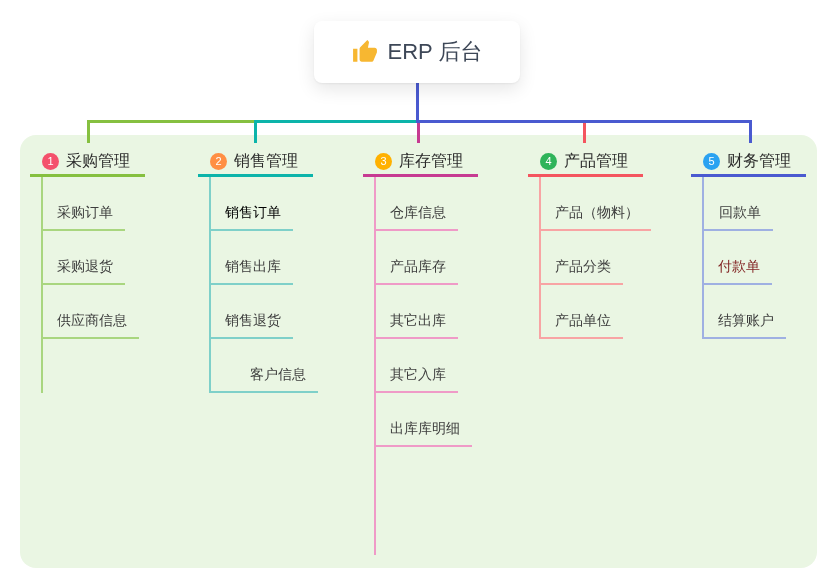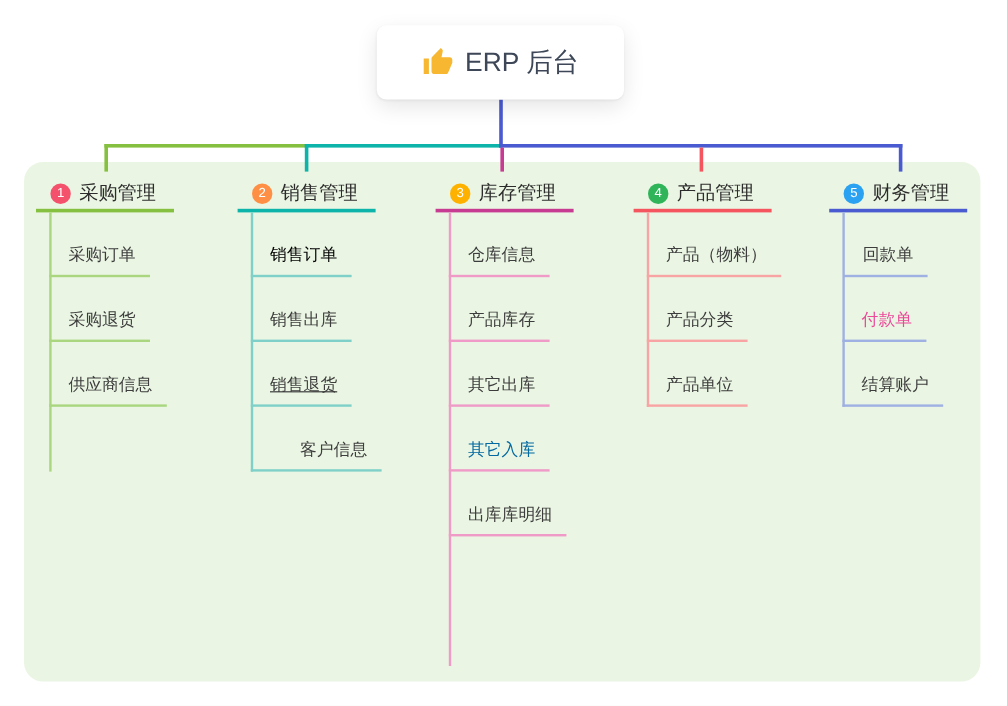--- a/index.html
+++ b/index.html
@@ -84,21 +84,21 @@
           <span>销售管理</span>
         </div>
         <div class="child-line" style="background: rgb(127, 208, 201); height: 216px;"></div>
         <div class="child-row">
           <span class="child-label" style="border-bottom-color: rgb(127, 208, 201); color: #000000;">销售订单</span>
         </div>
         <div class="child-row">
           <span class="child-label" style="border-bottom-color: rgb(127, 208, 201); color: rgb(61, 61, 61);">销售出库</span>
         </div>
         <div class="child-row">
-          <span class="child-label" style="border-bottom-color: rgb(127, 208, 201); color: rgb(61, 61, 61); text-decoration: underline;">销售退货</span>
+          <span class="child-label" style="border-bottom-color: rgb(127, 208, 201); color: rgb(61, 61, 61);">销售退货</span>
         </div>
         <div class="child-row">
           <span class="child-label" style="border-bottom-color: rgb(127, 208, 201); color: rgb(61, 61, 61); padding-left: 41px;">客户信息</span>
         </div>
       </div>
       <div class="branch-col" style="left: 363px;">
         <div class="branch-title" style="border-bottom-color: rgb(199, 59, 146); color: rgb(44, 44, 44);">
           <span class="badge" style="background: rgb(255, 177, 0);">3</span>
           <span>库存管理</span>
         </div>
@@ -106,21 +106,21 @@
         <div class="child-row">
           <span class="child-label" style="border-bottom-color: rgb(239, 154, 199); color: rgb(61, 61, 61); margin-top: 48px;">仓库信息</span>
         </div>
         <div class="child-row">
           <span class="child-label" style="border-bottom-color: rgb(239, 154, 199); color: rgb(61, 61, 61);">产品库存</span>
         </div>
         <div class="child-row">
           <span class="child-label" style="border-bottom-color: rgb(239, 154, 199); color: rgb(61, 61, 61);">其它出库</span>
         </div>
         <div class="child-row">
-          <span class="child-label" style="border-bottom-color: rgb(239, 154, 199); color: #0369a1; margin-top: 20px;">其它入库</span>
+          <span class="child-label" style="border-bottom-color: rgb(239, 154, 199); color: #404040; margin-top: 20px;">其它入库</span>
         </div>
         <div class="child-row">
           <span class="child-label" style="border-bottom-color: rgb(239, 154, 199); color: rgb(61, 61, 61);">出库库明细</span>
         </div>
       </div>
       <div class="branch-col" style="left: 528px;">
         <div class="branch-title" style="border-bottom-color: rgb(244, 85, 95); color: rgb(44, 44, 44);">
           <span class="badge" style="background: rgb(47, 180, 90);">4</span>
           <span>产品管理</span>
         </div>
@@ -138,20 +138,20 @@
       <div class="branch-col" style="left: 691px;">
         <div class="branch-title" style="border-bottom-color: rgb(74, 90, 208); color: rgb(44, 44, 44);">
           <span class="badge" style="background: rgb(42, 162, 241);">5</span>
           <span>财务管理</span>
         </div>
         <div class="child-line" style="background: rgb(159, 176, 226); height: 162px;"></div>
         <div class="child-row">
           <span class="child-label" style="border-bottom-color: rgb(159, 176, 226); color: rgb(61, 61, 61); margin-left: 12px;">回款单</span>
         </div>
         <div class="child-row">
-          <span class="child-label" style="border-bottom-color: rgb(159, 176, 226); color: #ec4899;">付款单</span>
+          <span class="child-label" style="border-bottom-color: rgb(159, 176, 226); color: #7f1d1d;">付款单</span>
         </div>
         <div class="child-row">
           <span class="child-label" style="border-bottom-color: rgb(159, 176, 226); color: rgb(61, 61, 61);">结算账户</span>
         </div>
       </div>
     </div>
 </div>
 
 </body></html>

